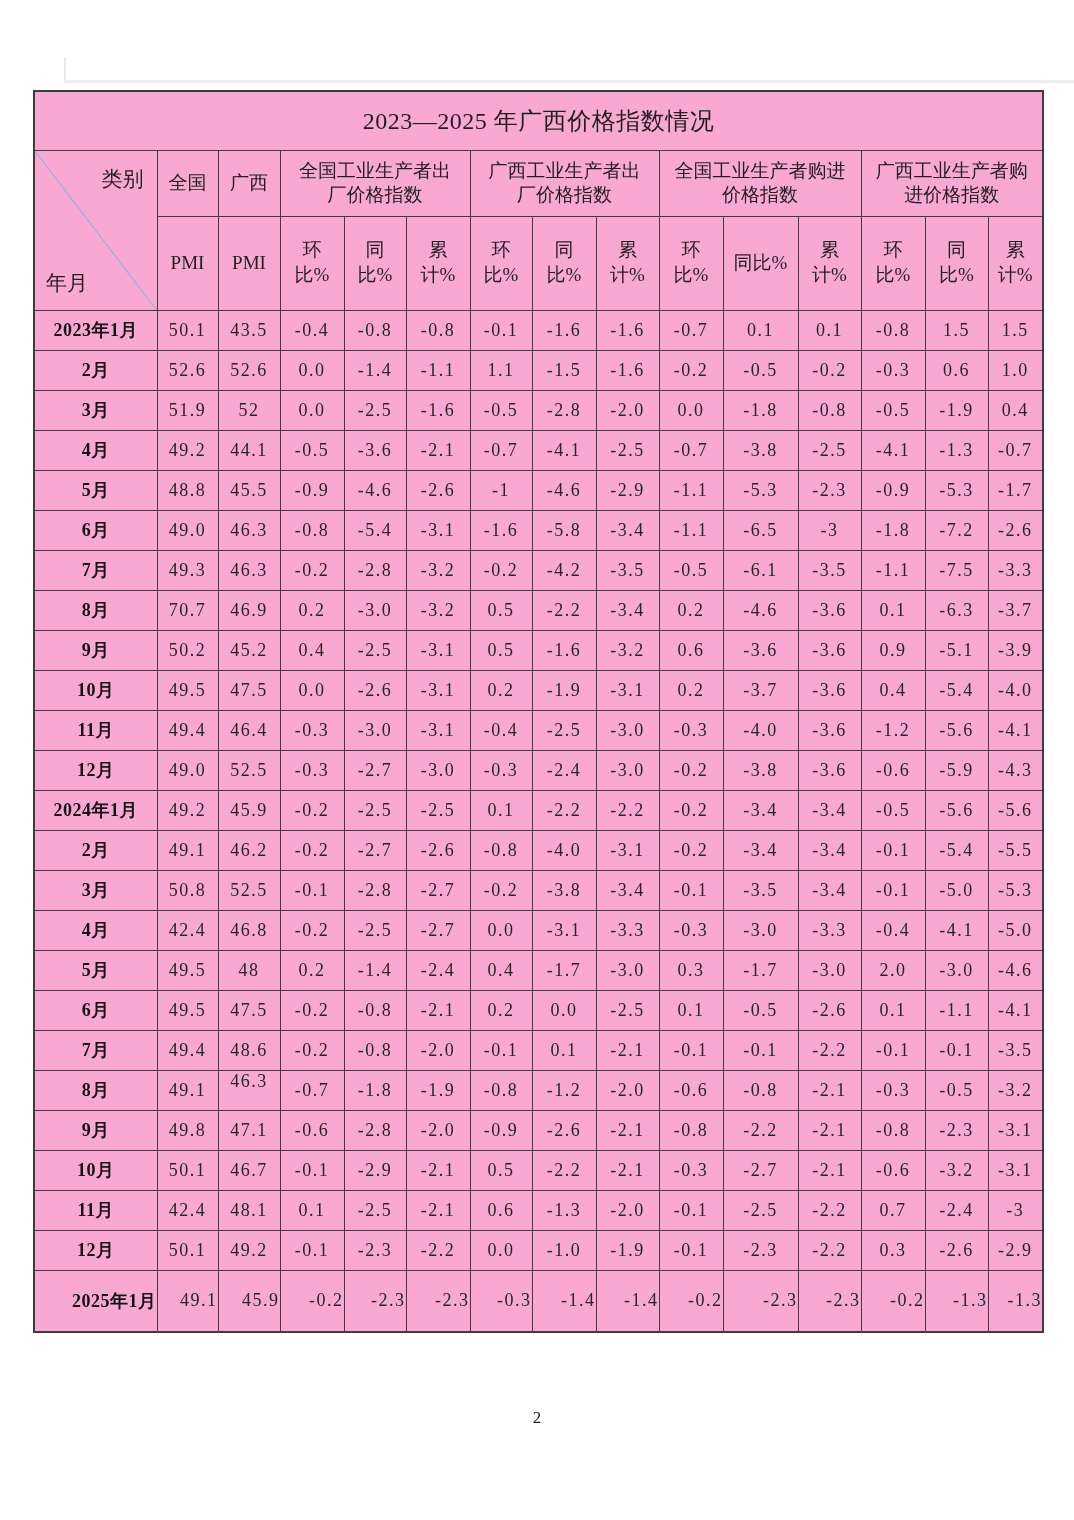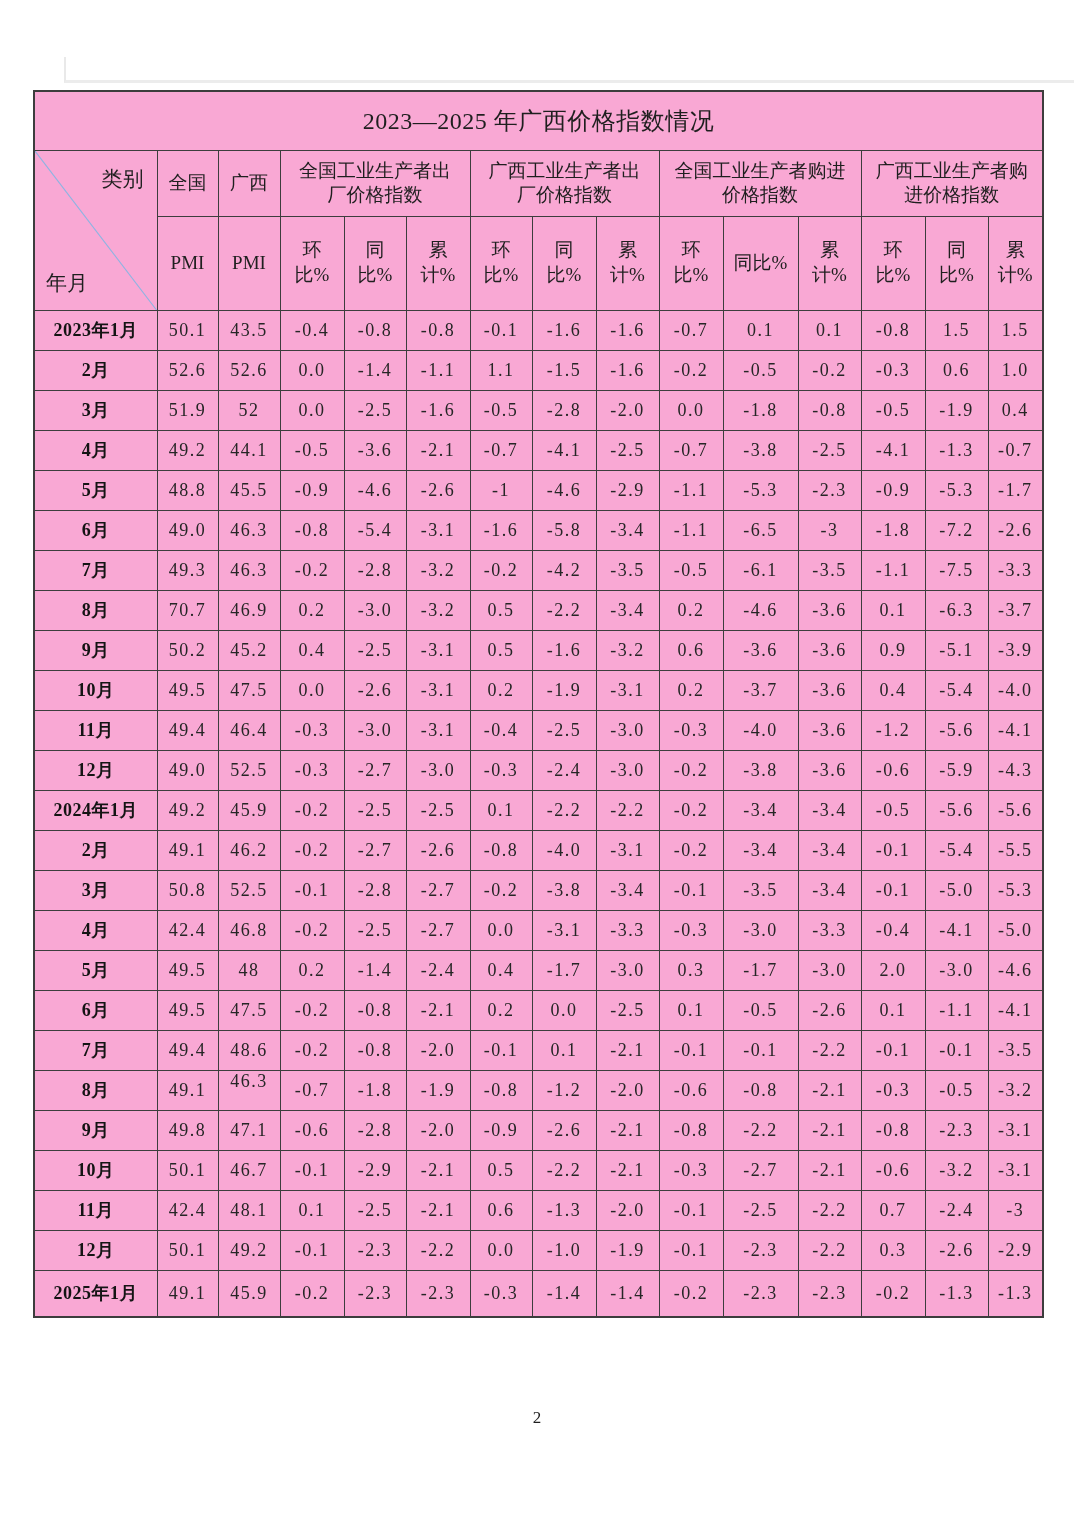--- a/index.html
+++ b/index.html
@@ -38,21 +38,21 @@
     height: 94px; font-size: 19px; line-height: 1.3; white-space: pre-line;
   }
   .corner { position: relative; }
   .corner svg.diag { position: absolute; left: 0; top: 0; width: 100%; height: 100%; display: block; }
   .corner-cat  { position: absolute; top: 15px; right: 13px; font-size: 21px; }
   .corner-period { position: absolute; bottom: 13px; left: 11px; font-size: 21px; text-align: center; }
 
   .price-table tbody td { height: 40px; font-size: 18px; color: #262626; }
   .price-table tbody td.period { font-weight: 700; font-size: 18px; color: #141414; letter-spacing: 0.5px; }
   .price-table tbody td.num { letter-spacing: 1.5px; }
-  .price-table tbody tr:last-child td { height: 47px; }
+  .price-table tbody tr:last-child td { height: 62px; text-align: right; }
   
   .price-table tbody tr:nth-child(20) td:nth-child(3) span { position: relative; top: -9px; }
 
   .page-number {
     position: absolute; left: 0; top: 1408px; width: 100%;
     text-align: center; font-size: 17px; color: #1f1f1f;
   }
 </style>
 </head>
 <body>

